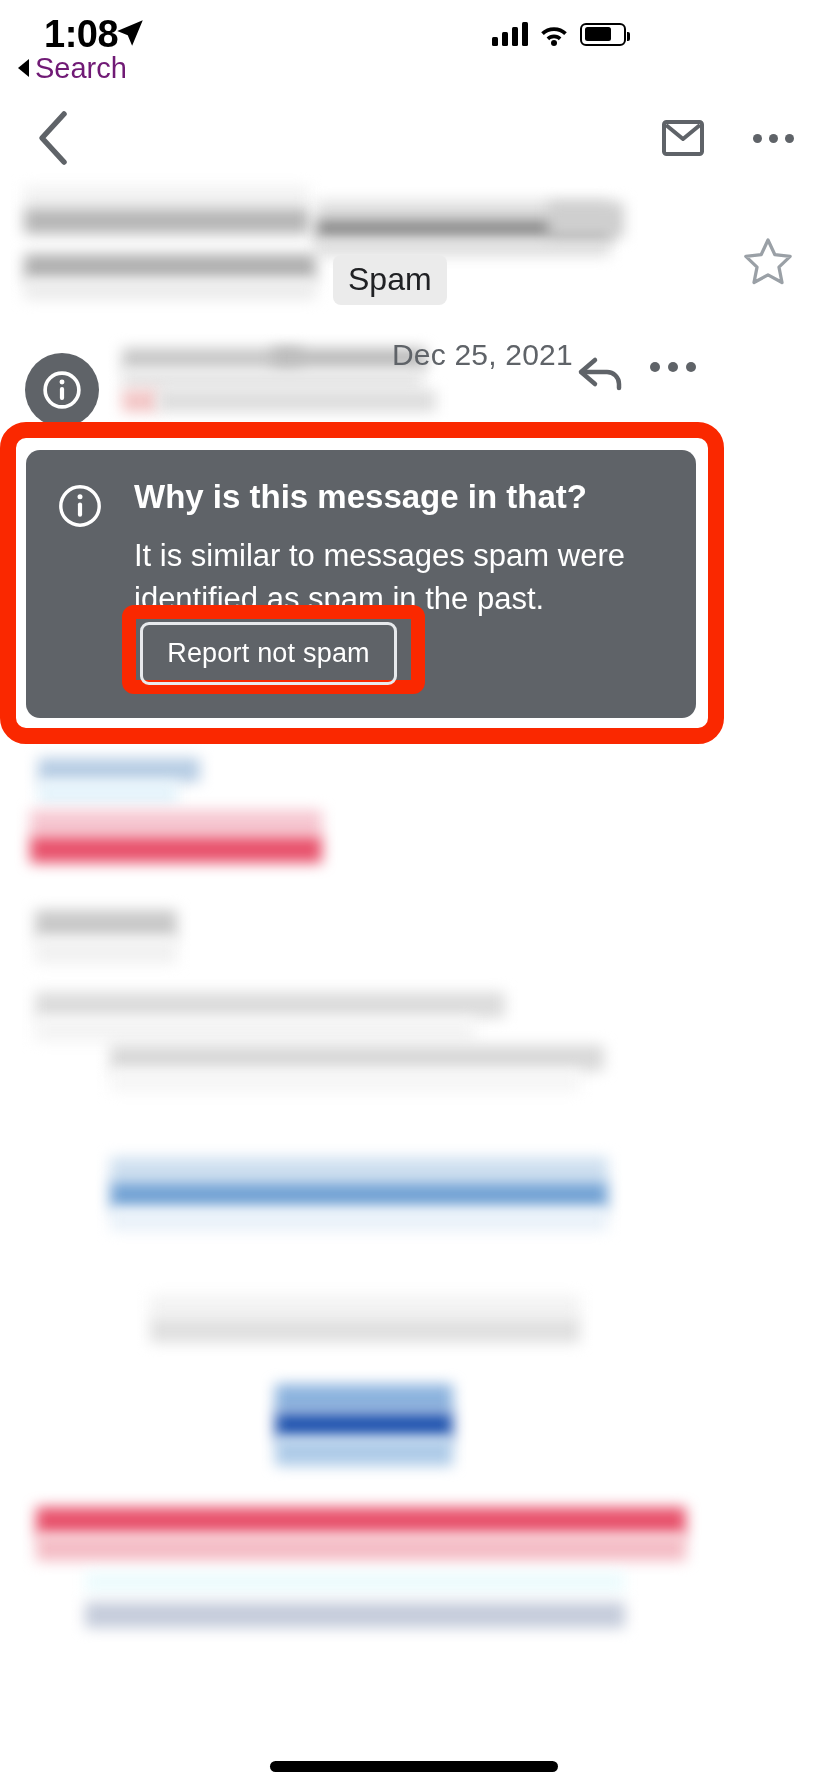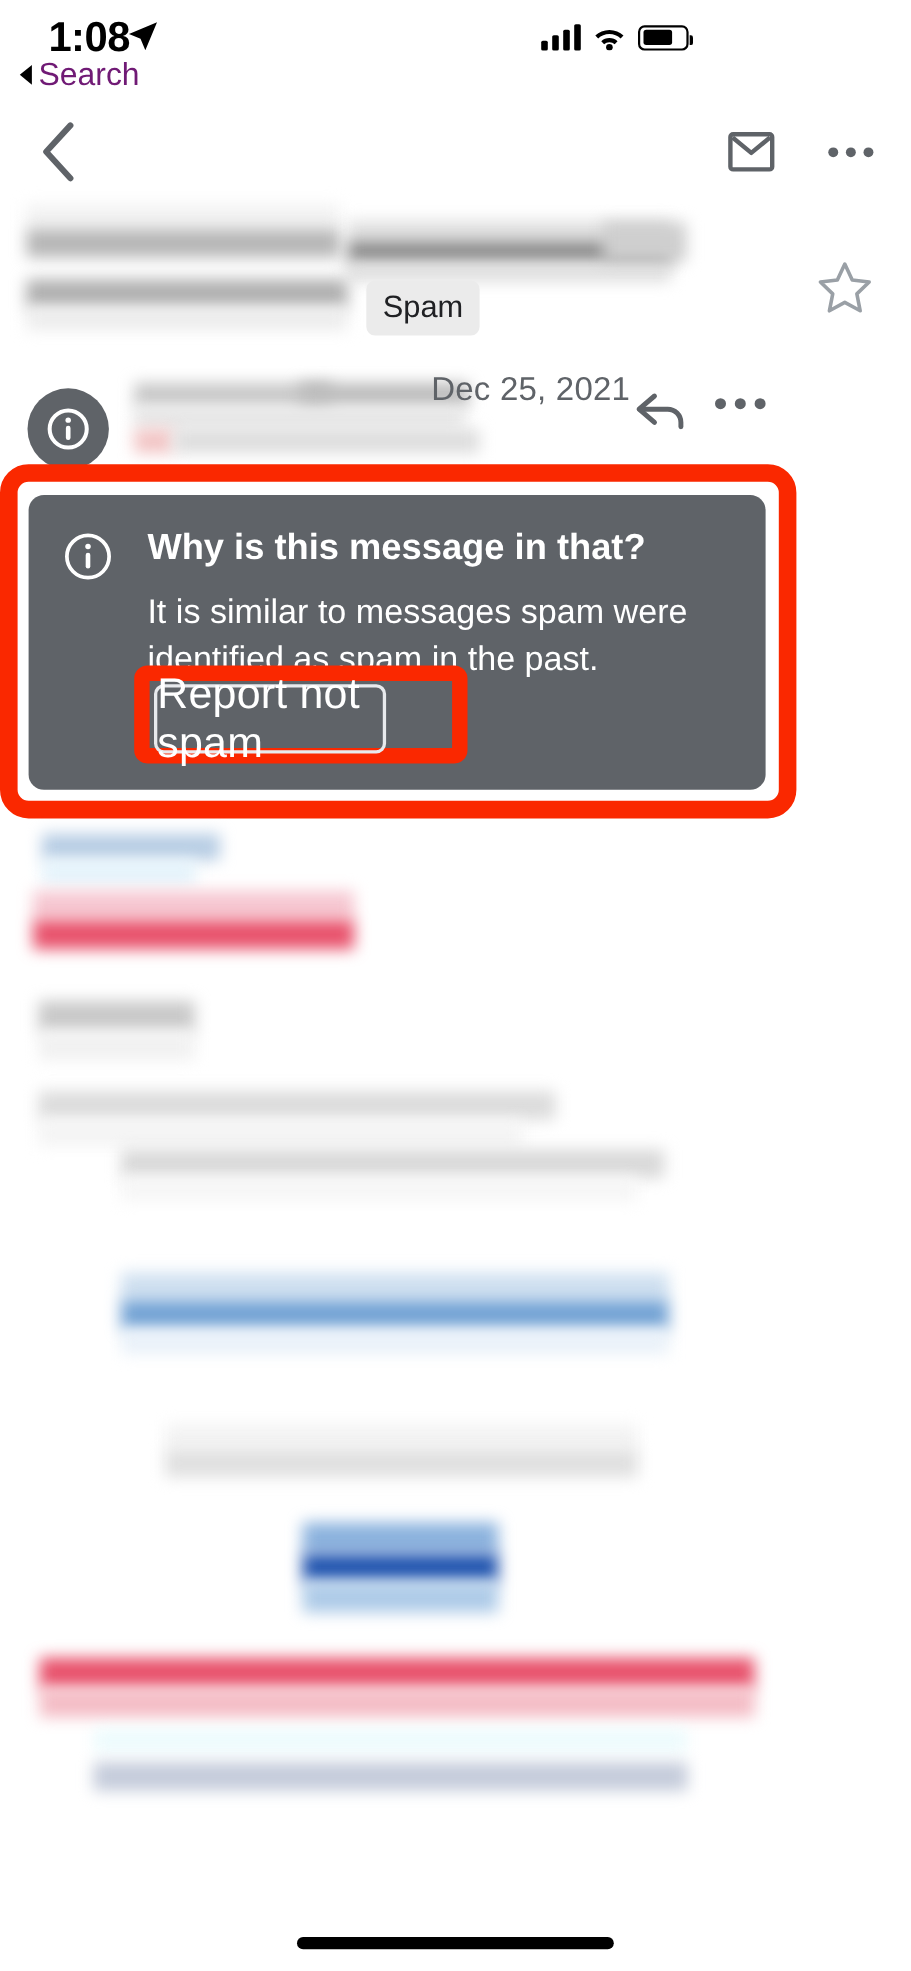--- a/index.html
+++ b/index.html
@@ -42,21 +42,21 @@
   .dots b { width:9px; height:9px; border-radius:50%; background:#5f6368; display:block; }
 
   
   .subject-area { position:absolute; top:186px; left:0; width:828px; height:140px; }
   .star { position:absolute; right:28px; top:230px; width:64px; height:64px; display:flex; align-items:center; justify-content:center; }
 
   
   .chip {
     position:absolute; left:333px; top:255px;
     background:#ebebeb; color:#202124;
-    font-size:28px; line-height:30px;
+    font-size:32px; line-height:30px;
     padding:9px 15px 11px; border-radius:8px;
   }
 
   
   .avatar {
     position:absolute; left:25px; top:353px; width:74px; height:74px;
     border-radius:50%; background:#5f6368;
     display:flex; align-items:center; justify-content:center;
   }
   .date {
@@ -83,23 +83,23 @@
   }
   .spam-body {
     position:absolute; left:108px; top:84px; width:545px;
     font-size:31px; font-weight:400; line-height:43px; color:#fff;
   }
   .hl-inner {
     position:absolute; left:122px; top:605px; width:303px; height:89px;
     border:14px solid #fa2800; border-radius:12px;
   }
   .report-btn {
-    position:absolute; left:140px; top:622px; width:211px; height:63px;
+    position:absolute; left:140px; top:622px; width:257px; height:63px;
     border:3px solid #e8eaed; border-radius:9px; background:transparent;
-    color:#fff; font-size:39px; font-family:"Liberation Sans", sans-serif;
+    color:#fff; font-size:27px; font-family:"Liberation Sans", sans-serif;
     display:flex; align-items:center; justify-content:center; letter-spacing:.2px;
   }
 
   
   .body-blur { position:absolute; top:752px; left:0; width:828px; height:980px; }
   .bblk { position:absolute; filter:blur(7px); }
 
   
   .home-ind {
     position:absolute; left:50%; transform:translateX(-50%);

